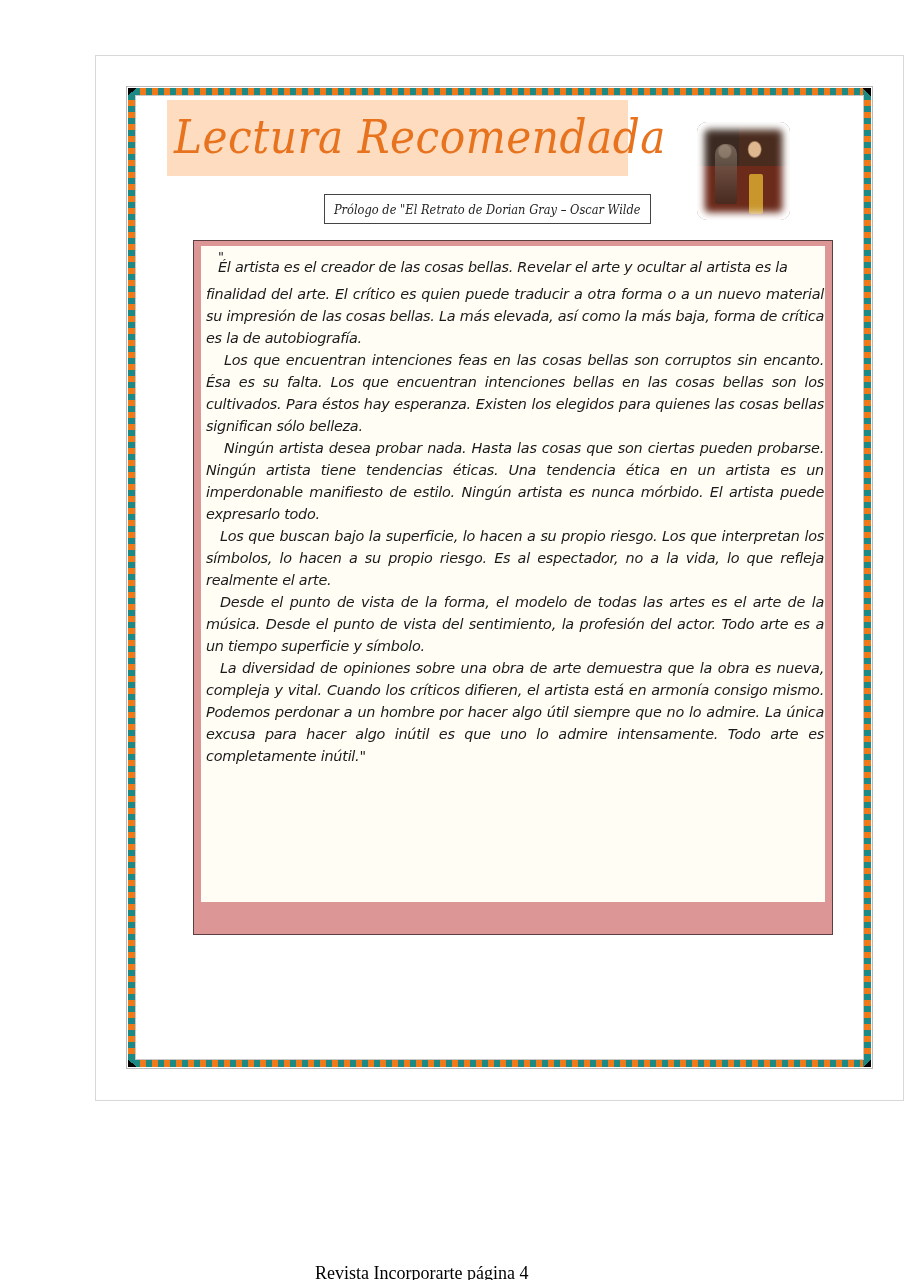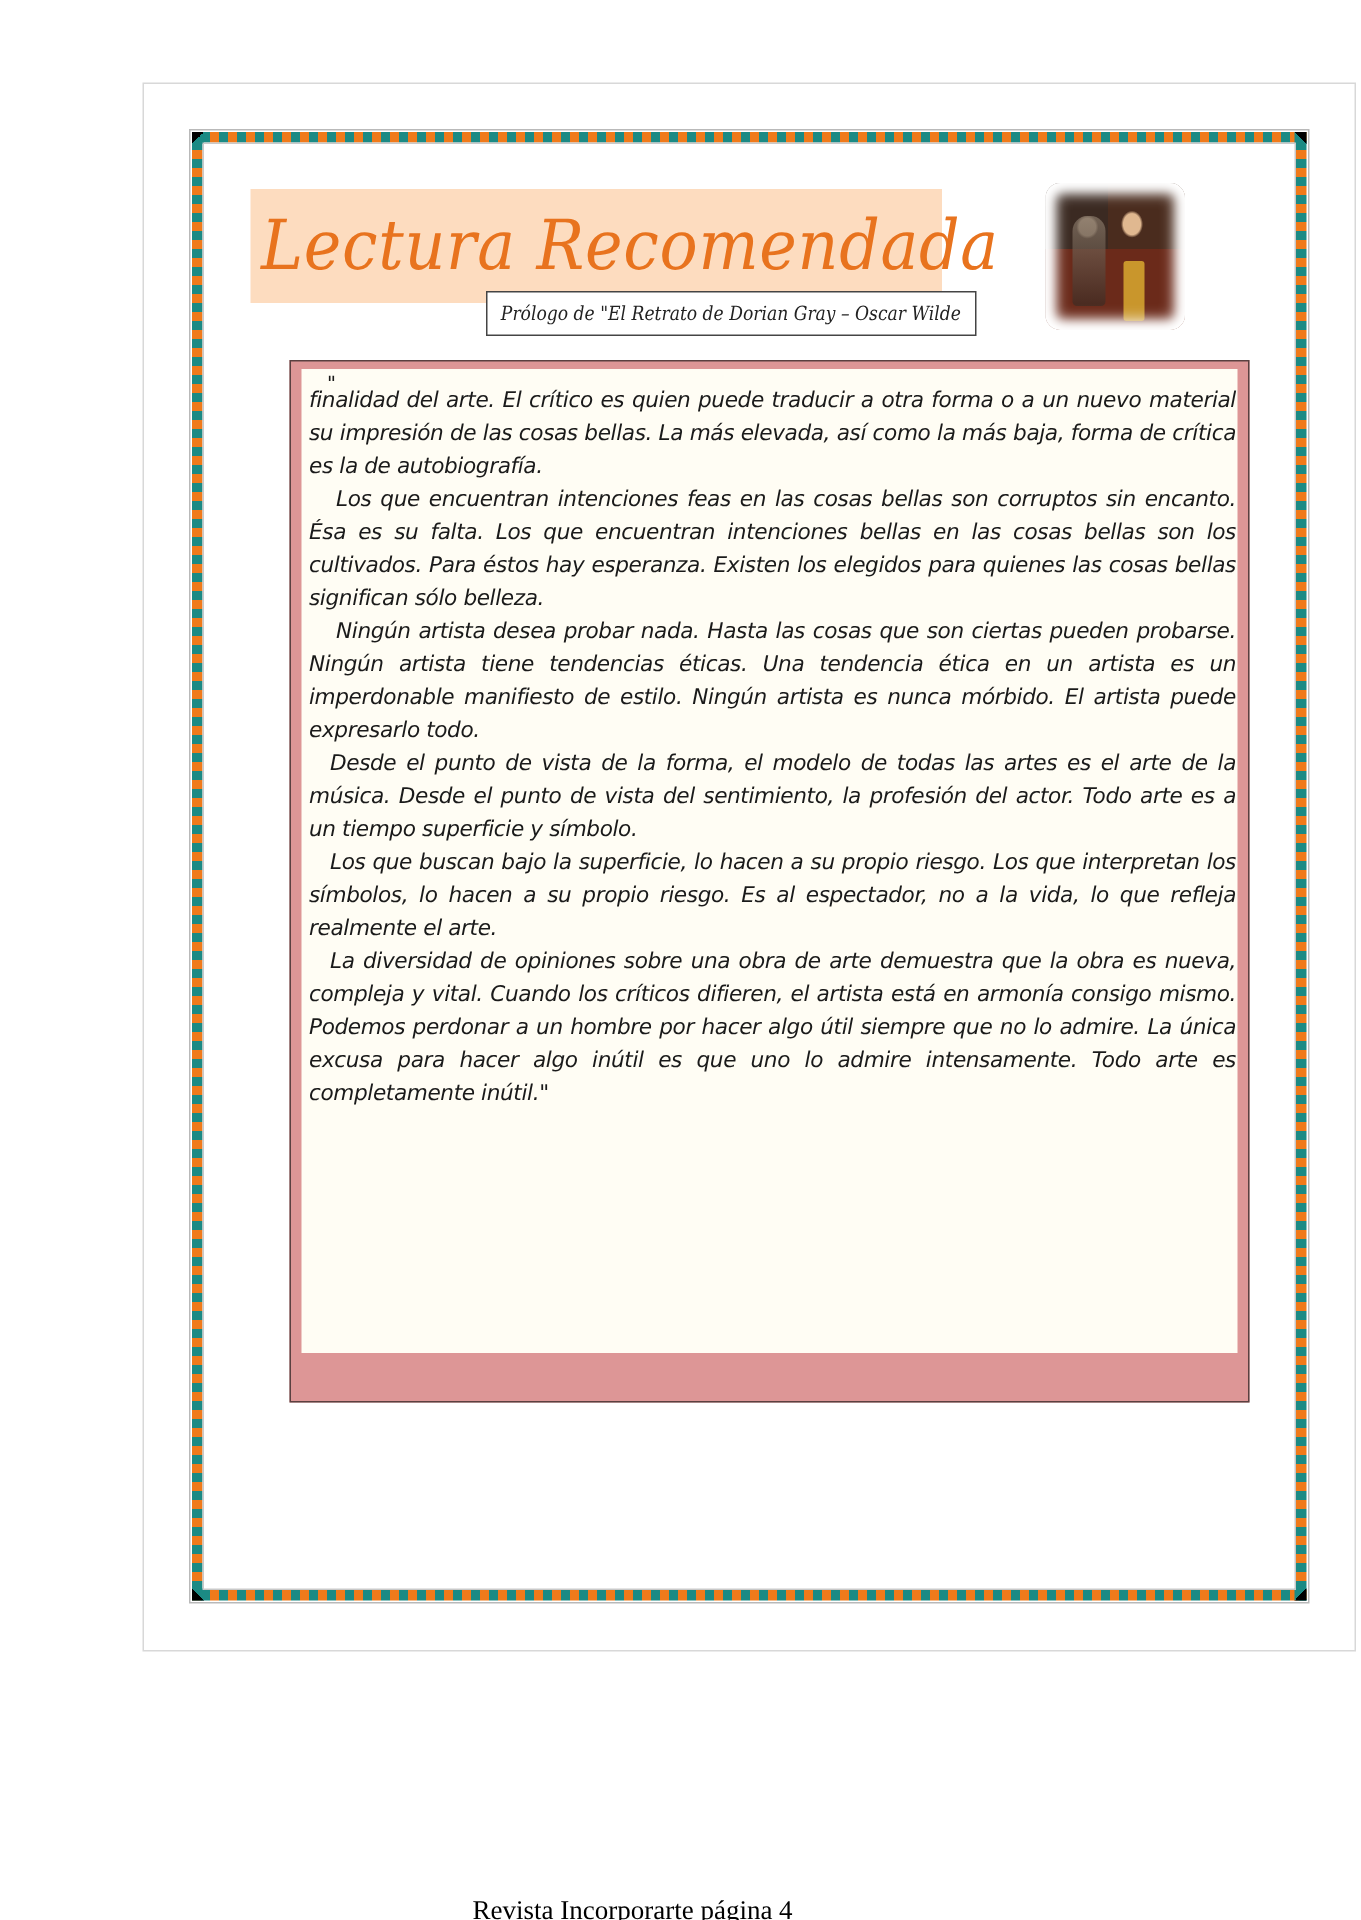--- a/index.html
+++ b/index.html
@@ -37,21 +37,21 @@
   .corner.tl { left: 0; top: 0; background: linear-gradient(135deg, #000 50%, #1b8a84 50%); }
   .corner.tr { right: 0; top: 0; background: linear-gradient(225deg, #000 50%, #1b8a84 50%); }
   .corner.bl { left: 0; bottom: 0; background: linear-gradient(45deg, #000 50%, #1b8a84 50%); }
   .corner.br { right: 0; bottom: 0; background: linear-gradient(315deg, #000 50%, #1b8a84 50%); }
   .frame-inner-line {
     position: absolute; left: 7px; top: 7px; right: 7px; bottom: 7px;
     border: 1px solid #c9c9c9;
   }
 
   .title-banner {
-    position: absolute; left: 167px; top: 126px; width: 461px; height: 76px;
+    position: absolute; left: 167px; top: 100px; width: 461px; height: 76px;
     background: #fddcbf;
   }
   .title-text {
     position: absolute; left: 7px; top: 10px;
     font-family: "DejaVu Serif", serif; font-style: italic;
     font-size: 46px; color: #e8731e; letter-spacing: 0.5px;
     transform: scaleX(0.92); transform-origin: left center;
     white-space: nowrap;
   }
   .subtitle-box {
@@ -147,24 +147,25 @@
   <div class="portrait-ghost"></div>
   <div class="portrait-vest"></div>
   <div class="portrait-fade"></div>
 </div>
 
 <div class="quote-box">
   <div class="quote-inner">
     <div class="quote-text">
       <p class="first" style="position:relative;">
         <span class="open-quote">"</span>
+        <span class="first-line">Él artista es el creador de las cosas bellas. Revelar el arte y ocultar al artista es la</span>
       </p>
       <p style="text-indent:0;">finalidad del arte. El crítico es quien puede traducir a otra forma o a un nuevo material su impresión de las cosas bellas. La más elevada, así como la más baja, forma de crítica es la de autobiografía.</p>
       <p>Los que encuentran intenciones feas en las cosas bellas son corruptos sin encanto. Ésa es su falta. Los que encuentran intenciones bellas en las cosas bellas son los cultivados. Para éstos hay esperanza. Existen los elegidos para quienes las cosas bellas significan sólo belleza.</p>
       <p>Ningún artista desea probar nada. Hasta las cosas que son ciertas pueden probarse. Ningún artista tiene tendencias éticas. Una tendencia ética en un artista es un imperdonable manifiesto de estilo. Ningún artista es nunca mórbido. El artista puede expresarlo todo.</p>
+      <p style="text-indent:14px;">Los que buscan bajo la superficie, lo hacen a su propio riesgo. Los que interpretan los símbolos, lo hacen a su propio riesgo. Es al espectador, no a la vida, lo que refleja realmente el arte.</p>
       <p style="text-indent:14px;">Desde el punto de vista de la forma, el modelo de todas las artes es el arte de la música. Desde el punto de vista del sentimiento, la profesión del actor. Todo arte es a un tiempo superficie y símbolo.</p>
-      <p style="text-indent:14px;">Los que buscan bajo la superficie, lo hacen a su propio riesgo. Los que interpretan los símbolos, lo hacen a su propio riesgo. Es al espectador, no a la vida, lo que refleja realmente el arte.</p>
       <p style="text-indent:14px;">La diversidad de opiniones sobre una obra de arte demuestra que la obra es nueva, compleja y vital. Cuando los críticos difieren, el artista está en armonía consigo mismo. Podemos perdonar a un hombre por hacer algo útil siempre que no lo admire. La única excusa para hacer algo inútil es que uno lo admire intensamente. Todo arte es completamente inútil."</p>
     </div>
   </div>
 </div>
 
 <div class="footer">Revista Incorporarte página 4</div>
 
 </body></html>

